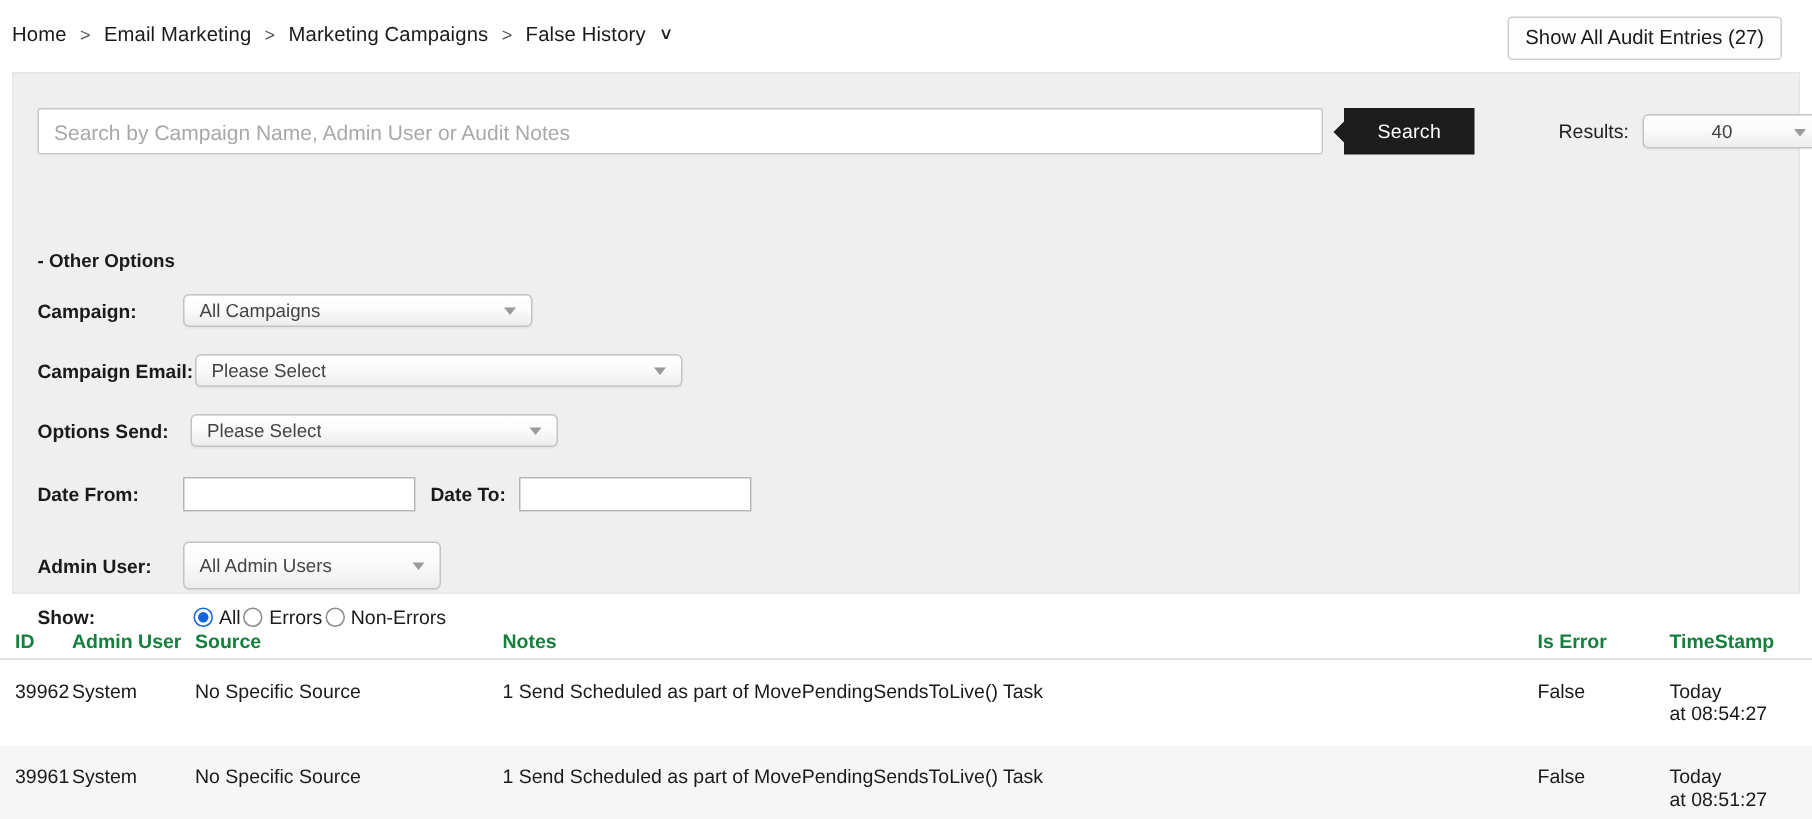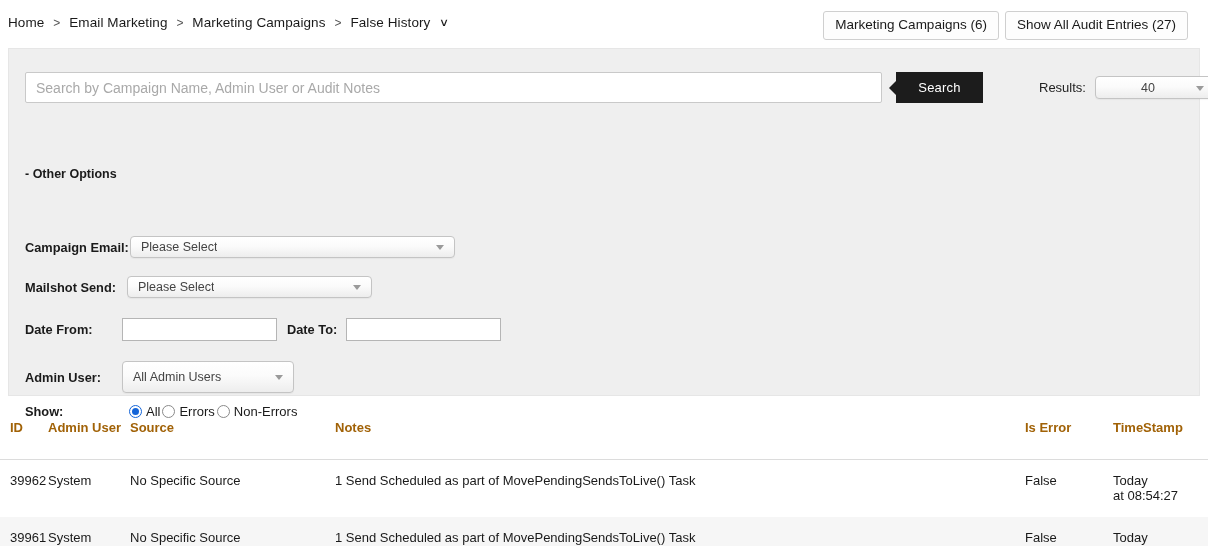--- a/index.html
+++ b/index.html
@@ -246,22 +246,22 @@
   table.audit {
     width: 1208px;
     border-collapse: collapse;
     font-size: 13px;
     table-layout: fixed;
   }
   table.audit th {
     text-align: left;
     font-weight: bold;
     font-size: 13px;
-    color: #a16207;
-    padding: 0 0 24px 0;
+    color: #15803d;
+    padding: 0 0 4px 0;
     border-bottom: 1px solid #dcdcdc;
     vertical-align: bottom;
     margin-top: 24px;
   }
   table.audit td {
     padding: 13px 0 14px 0;
     font-size: 13px;
     color: #1a1a1a;
     vertical-align: top;
     line-height: 15px;
@@ -285,21 +285,20 @@
     <span class="bc-sep">&gt;</span>
     <span class="bc-item">Email Marketing</span>
     <span class="bc-sep">&gt;</span>
     <span class="bc-item">Marketing Campaigns</span>
     <span class="bc-sep">&gt;</span>
     <span class="bc-item">False History</span>
     <span class="bc-caret">∨</span>
   </div>
 
   <div class="topbtns">
-    <button class="topbtn">Marketing Campaigns (6)</button>
     <button class="topbtn">Show All Audit Entries (27)</button>
   </div>
 
 </div>
 
 <div class="filterpanel">
 
   <div class="searchrow">
     <input class="searchinput" type="text" placeholder="Search by Campaign Name, Admin User or Audit Notes" style="">
     <button class="searchbtn">Search</button>
@@ -308,31 +307,38 @@
   <div class="resultsbox">
     <span class="resultslabel">Results:</span>
     <div class="ddl ddl-results">
       <span class="ddl-text">40</span>
       <span class="ddl-arrow"></span>
     </div>
   </div>
 
   <div class="otheropts">- Other Options</div>
 
+  <div class="frow row-campaign">
+    <span class="flabel">Campaign:</span>
+    <div class="ddl">
+      <span class="ddl-text">All Campaigns</span>
+      <span class="ddl-arrow"></span>
+    </div>
+  </div>
 
   <div class="frow row-campaignemail">
     <span class="flabel">Campaign Email:</span>
     <div class="ddl">
       <span class="ddl-text">Please Select</span>
       <span class="ddl-arrow"></span>
     </div>
   </div>
 
   <div class="frow row-mailshot">
-    <span class="flabel">Mailshot Send:</span>
+    <span class="flabel">Options Send:</span>
     <div class="ddl">
       <span class="ddl-text">Please Select</span>
       <span class="ddl-arrow"></span>
     </div>
   </div>
 
   <div class="frow row-dates">
     <span class="flabel">Date From:</span>
     <input class="dateinput" type="text" value="" style="">
     <span class="datelabel2">Date To:</span>

